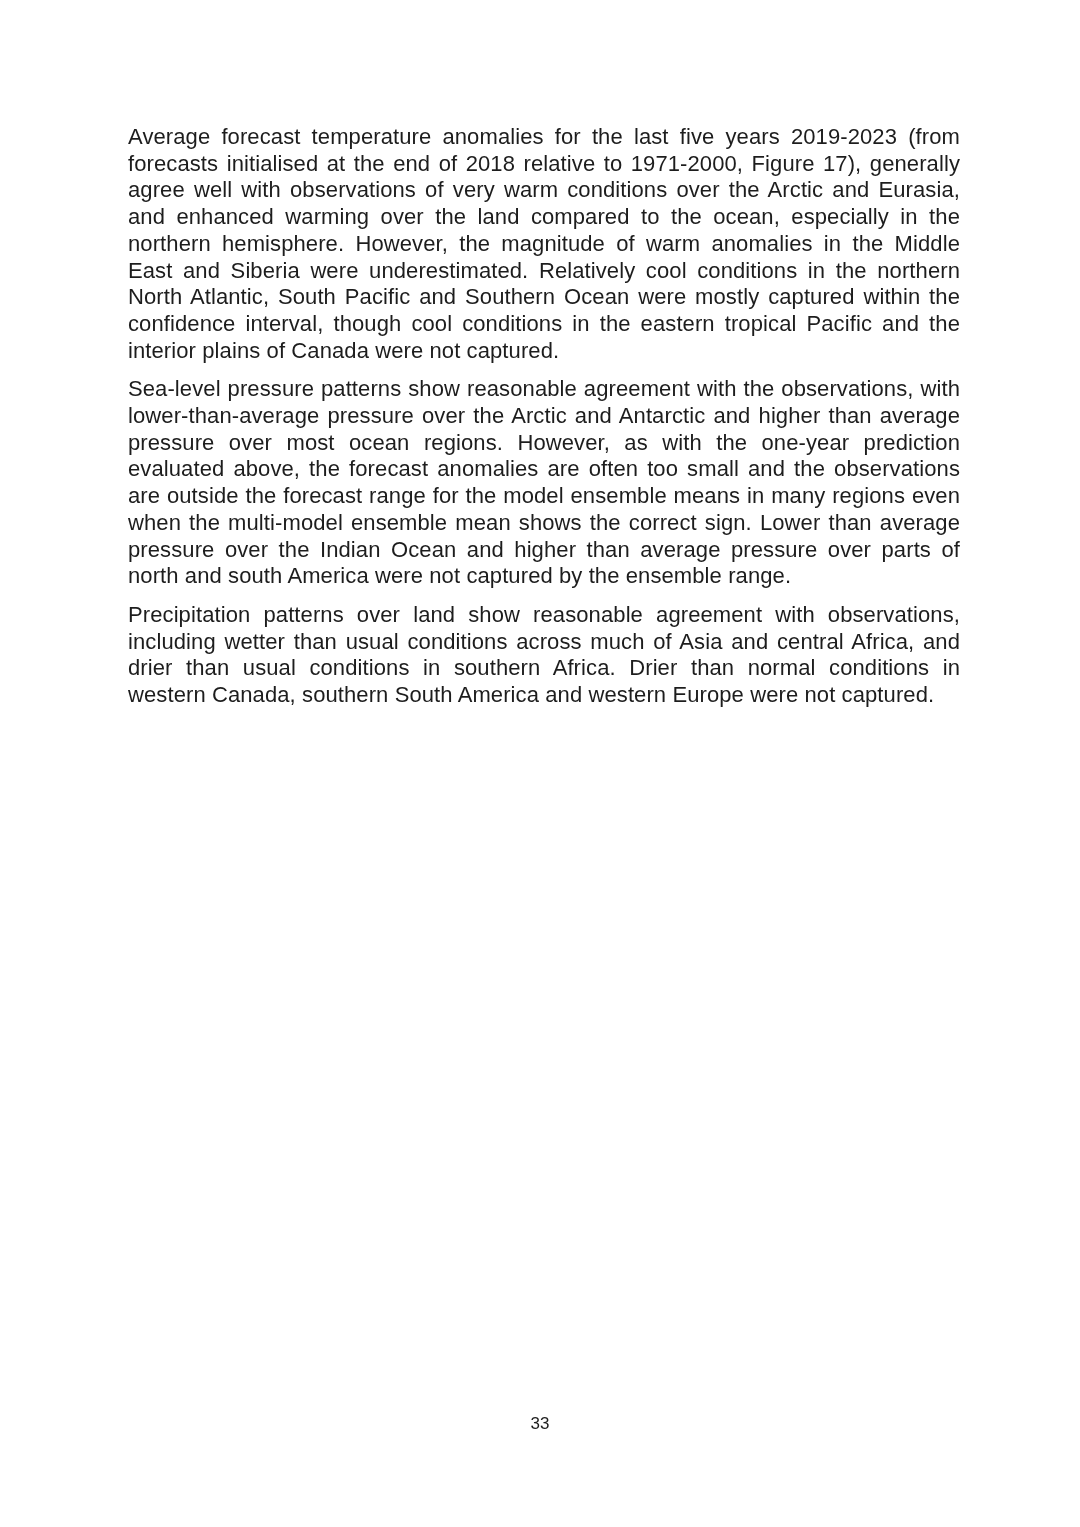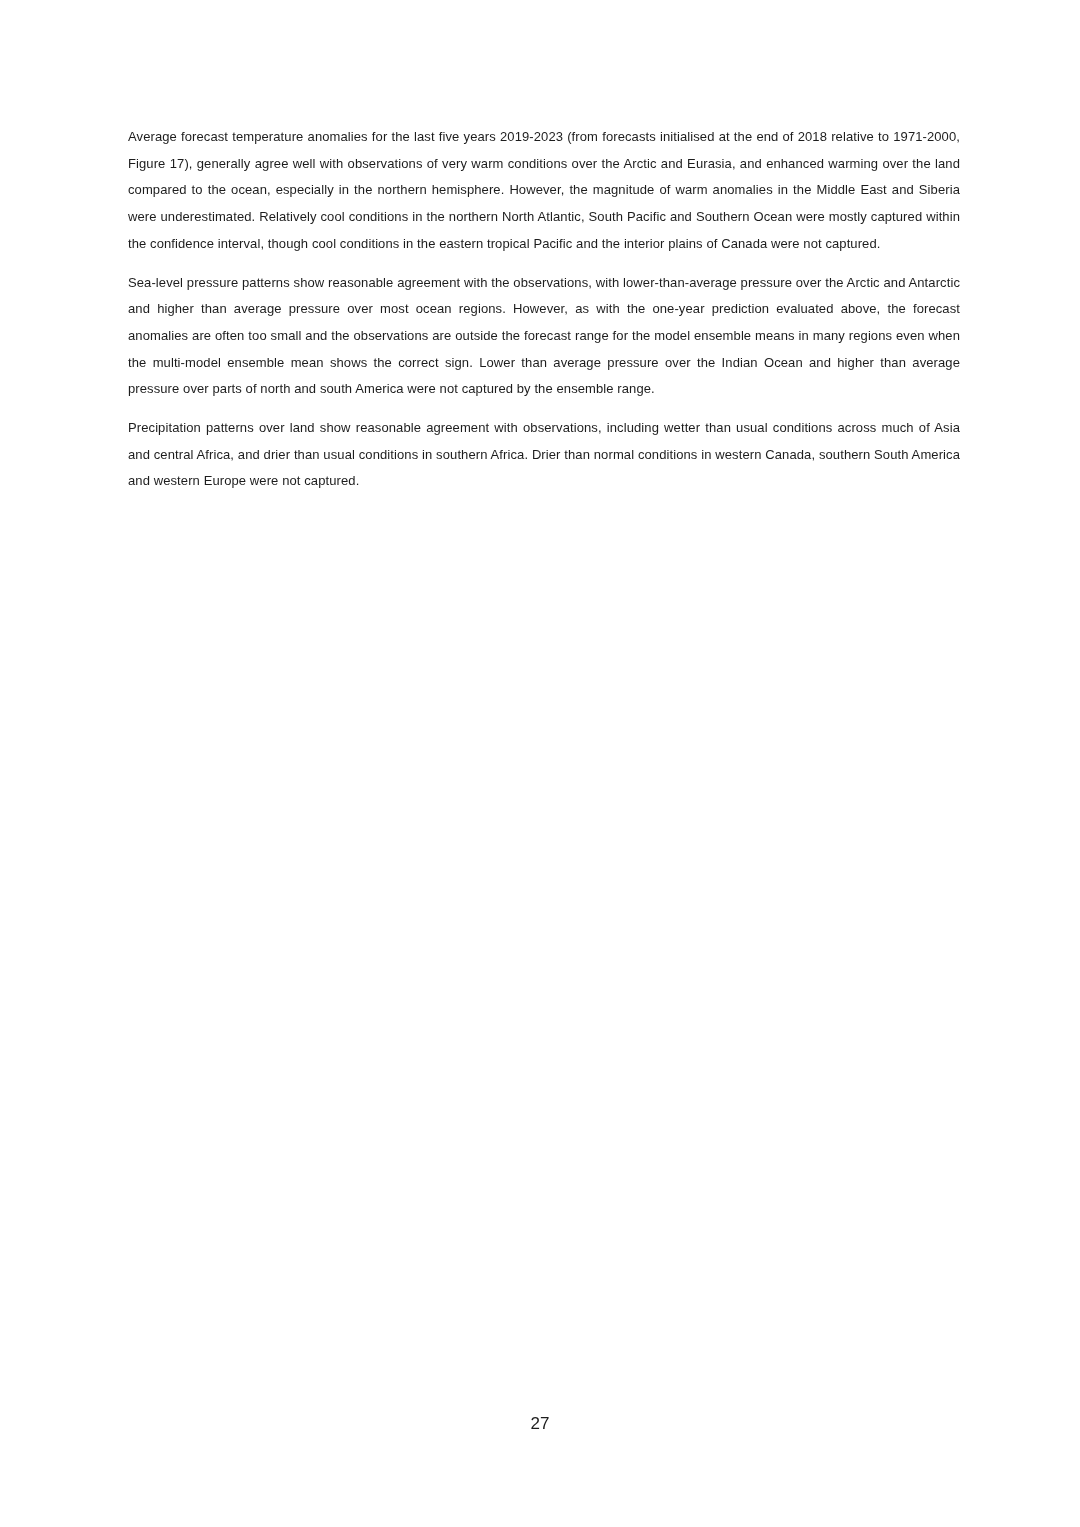--- a/index.html
+++ b/index.html
@@ -21,21 +21,21 @@
     overflow: hidden;
   }
   .content {
     position: absolute;
     left: 128px;
     top: 124px;
     width: 832px;
   }
   .content p {
     margin: 0 0 12px 0;
-    font-size: 13px;
+    font-size: 22px;
     line-height: 26.7px;
     text-align: justify;
     text-justify: inter-word;
     letter-spacing: 0.1px;
   }
   .page-number {
     position: absolute;
     top: 1414px;
     left: 0;
     width: 100%;
@@ -46,14 +46,14 @@
 </style>
 </head>
 <body>
 
 <div class="page">
   <div class="content">
     <p>Average forecast temperature anomalies for the last five years 2019-2023 (from forecasts initialised at the end of 2018 relative to 1971-2000, Figure 17), generally agree well with observations of very warm conditions over the Arctic and Eurasia, and enhanced warming over the land compared to the ocean, especially in the northern hemisphere. However, the magnitude of warm anomalies in the Middle East and Siberia were underestimated. Relatively cool conditions in the northern North Atlantic, South Pacific and Southern Ocean were mostly captured within the confidence interval, though cool conditions in the eastern tropical Pacific and the interior plains of Canada were not captured.</p>
     <p>Sea-level pressure patterns show reasonable agreement with the observations, with lower-than-average pressure over the Arctic and Antarctic and higher than average pressure over most ocean regions. However, as with the one-year prediction evaluated above, the forecast anomalies are often too small and the observations are outside the forecast range for the model ensemble means in many regions even when the multi-model ensemble mean shows the correct sign. Lower than average pressure over the Indian Ocean and higher than average pressure over parts of north and south America were not captured by the ensemble range.</p>
     <p>Precipitation patterns over land show reasonable agreement with observations, including wetter than usual conditions across much of Asia and central Africa, and drier than usual conditions in southern Africa. Drier than normal conditions in western Canada, southern South America and western Europe were not captured.</p>
   </div>
-  <div class="page-number">27</div>
+  <div class="page-number">33</div>
 </div>
 
 </body></html>

